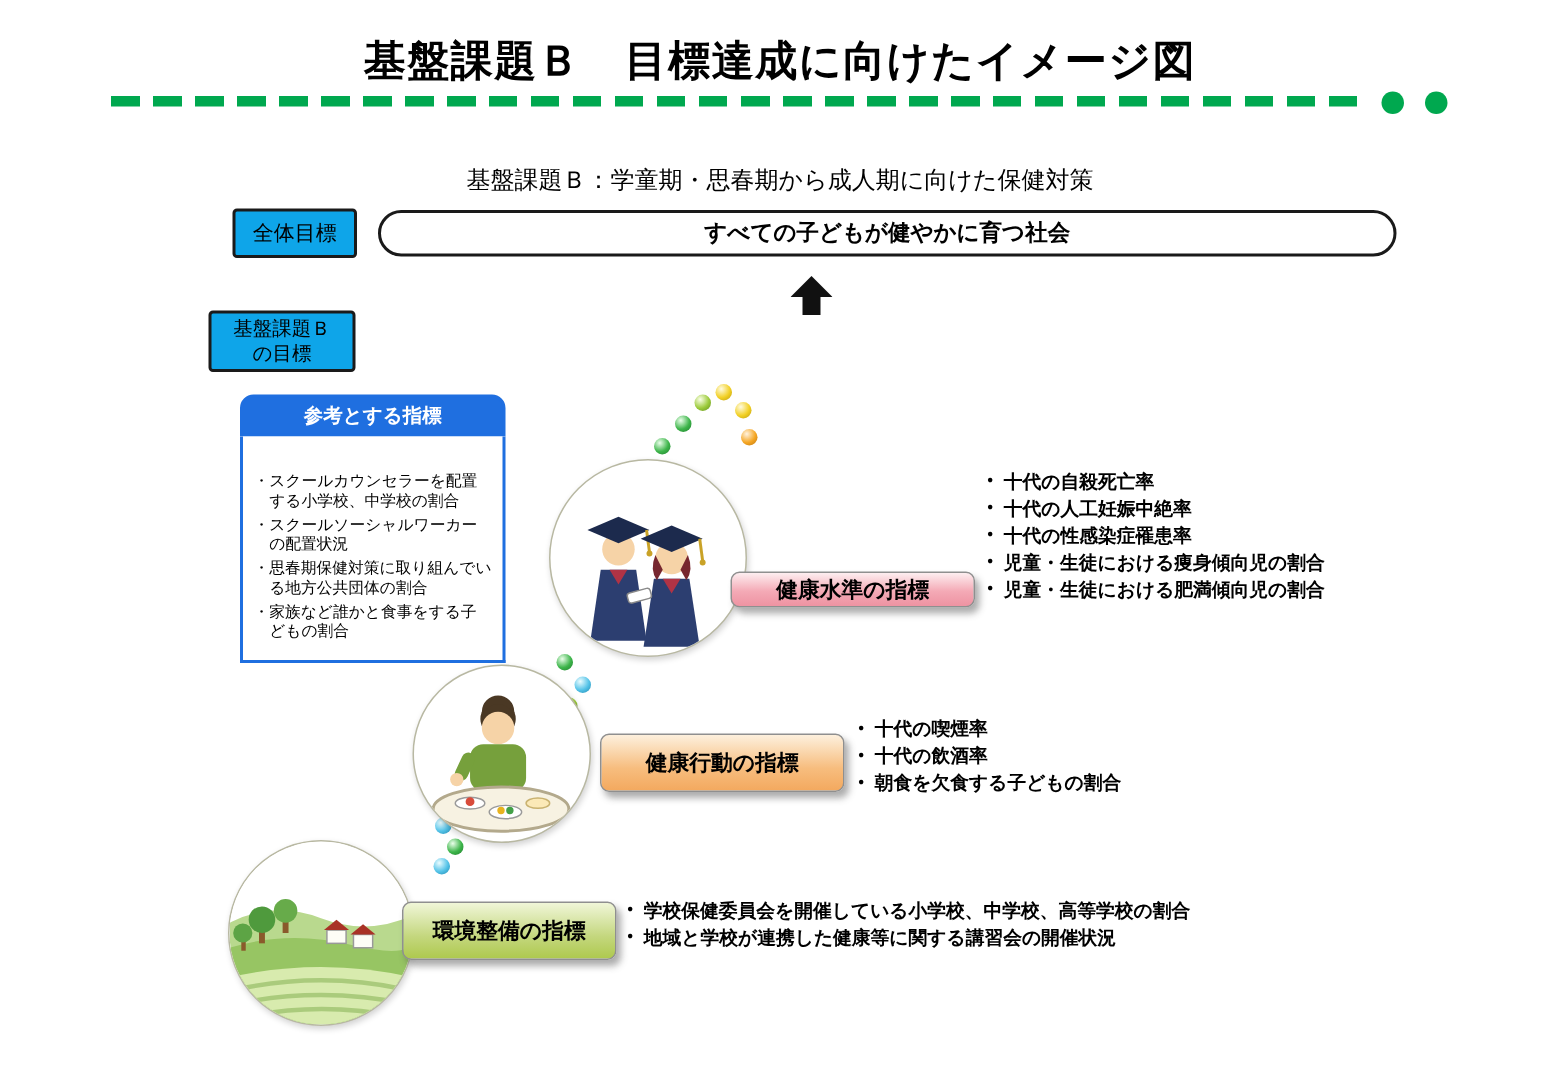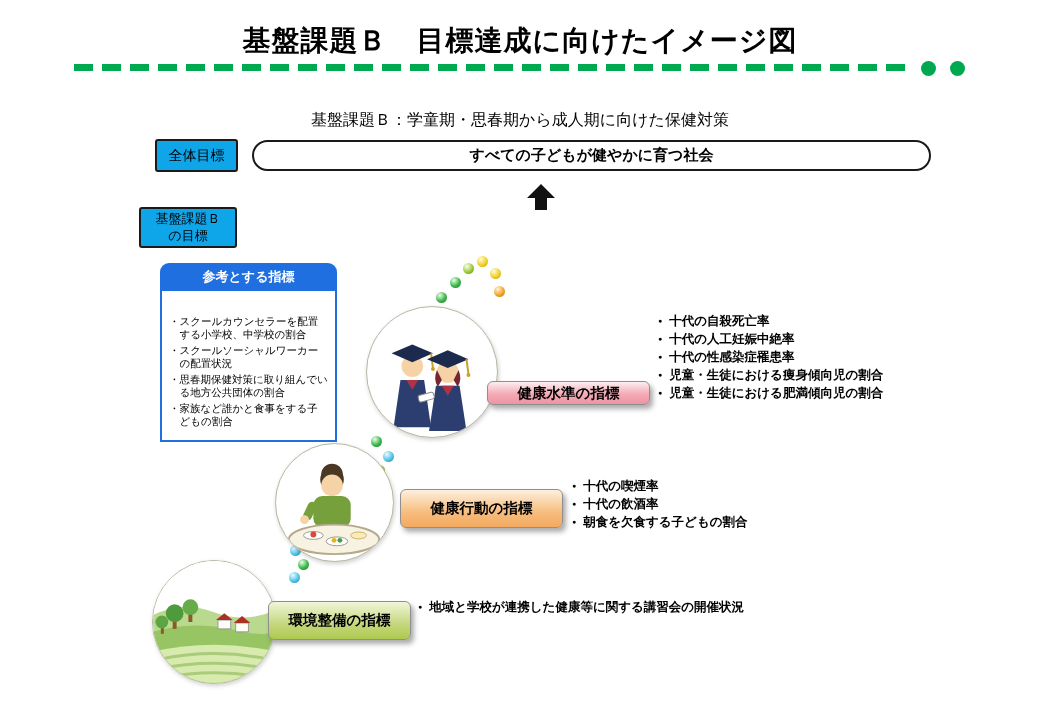--- a/index.html
+++ b/index.html
@@ -187,16 +187,17 @@
       <rect x="8" y="66" width="3" height="8" fill="#8a5a2b"></rect>
       <circle cx="9" cy="62" r="6.5" fill="#5da445"></circle>
       <rect x="66" y="60" width="13" height="9" fill="#fdfdf6" stroke="#999" stroke-width="1"></rect>
       <polygon points="64,60 72.5,53 81,60" fill="#a93226"></polygon>
       <rect x="84" y="63" width="13" height="9" fill="#fdfdf6" stroke="#999" stroke-width="1"></rect>
       <polygon points="82,63 90.5,56 99,63" fill="#a93226"></polygon>
     </svg>
   </div>
   <div class="ribbon ribbon-env">環境整備の指標</div>
   <div class="bullet-list list-env">
+    <div class="bullet-item">学校保健委員会を開催している小学校、中学校、高等学校の割合</div>
     <div class="bullet-item">地域と学校が連携した健康等に関する講習会の開催状況</div>
   </div>
 
 </div>
 
 </body></html>

